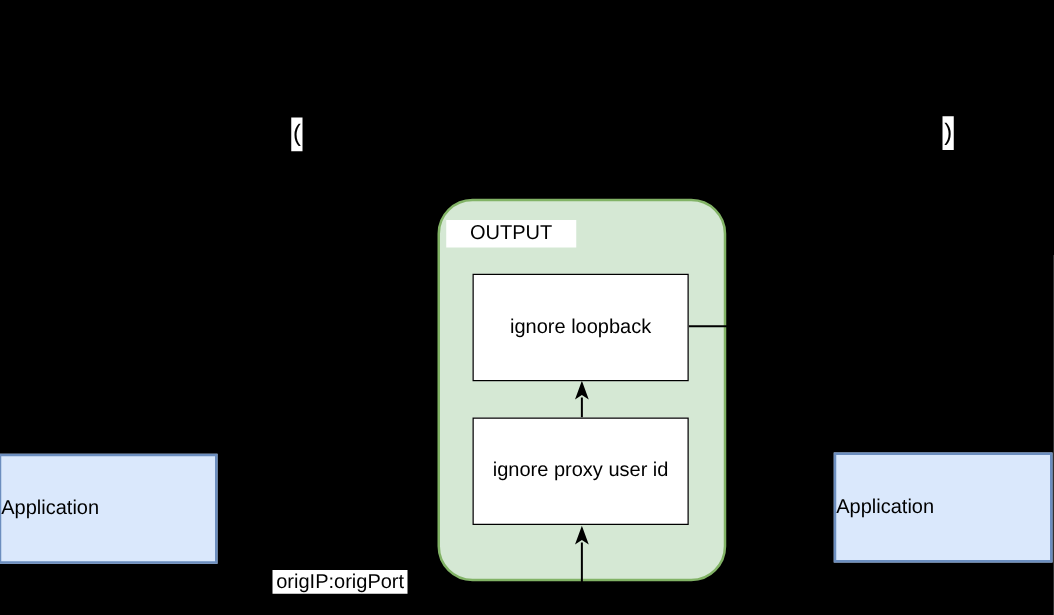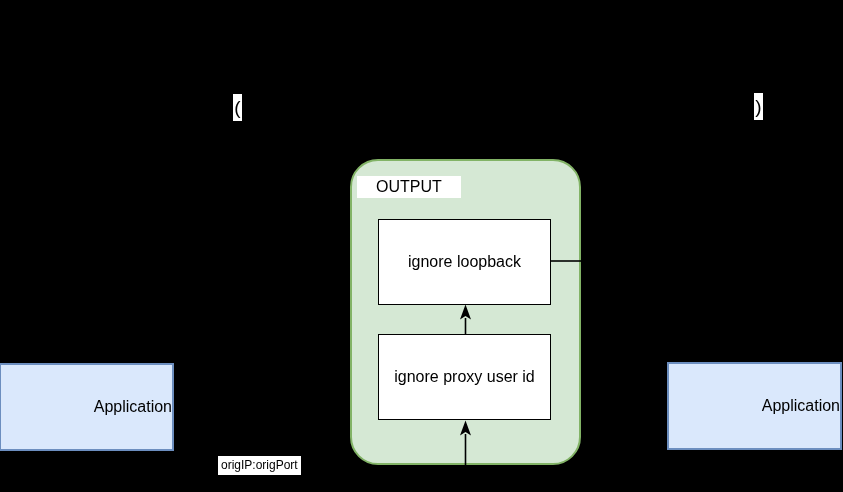--- a/index.html
+++ b/index.html
@@ -51,35 +51,35 @@
 
   
   .app-node {
     width: 171px; height: 84px;
     background: var(--app-fill, #dae8fc);
     border: 2px solid var(--app-border, #6c8ebf);
     color: var(--text, #000);
     font-size: 16px;
     display: flex;
     align-items: center;
-    justify-content: flex-end;
+    justify-content: flex-start;
     text-align: center;
   }
   #app-left  { left: 0px;   top: 363px; border-left-width: 1px; }
   #app-right { left: 667px; top: 362px; }
 
   
   .float-label {
     background: var(--label-bg, #fff);
     color: var(--text, #000);
     white-space: nowrap;
   }
   #orig-address-label {
     left: 218px; top: 456px;
-    font-size: 12px;
+    font-size: 16px;
     line-height: 19px;
     padding: 0 3px;
   }
   .paren-label {
     width: 9px; height: 27px;
     font-size: 19px;
     display: flex;
     align-items: center;
     justify-content: center;
     overflow: visible;

